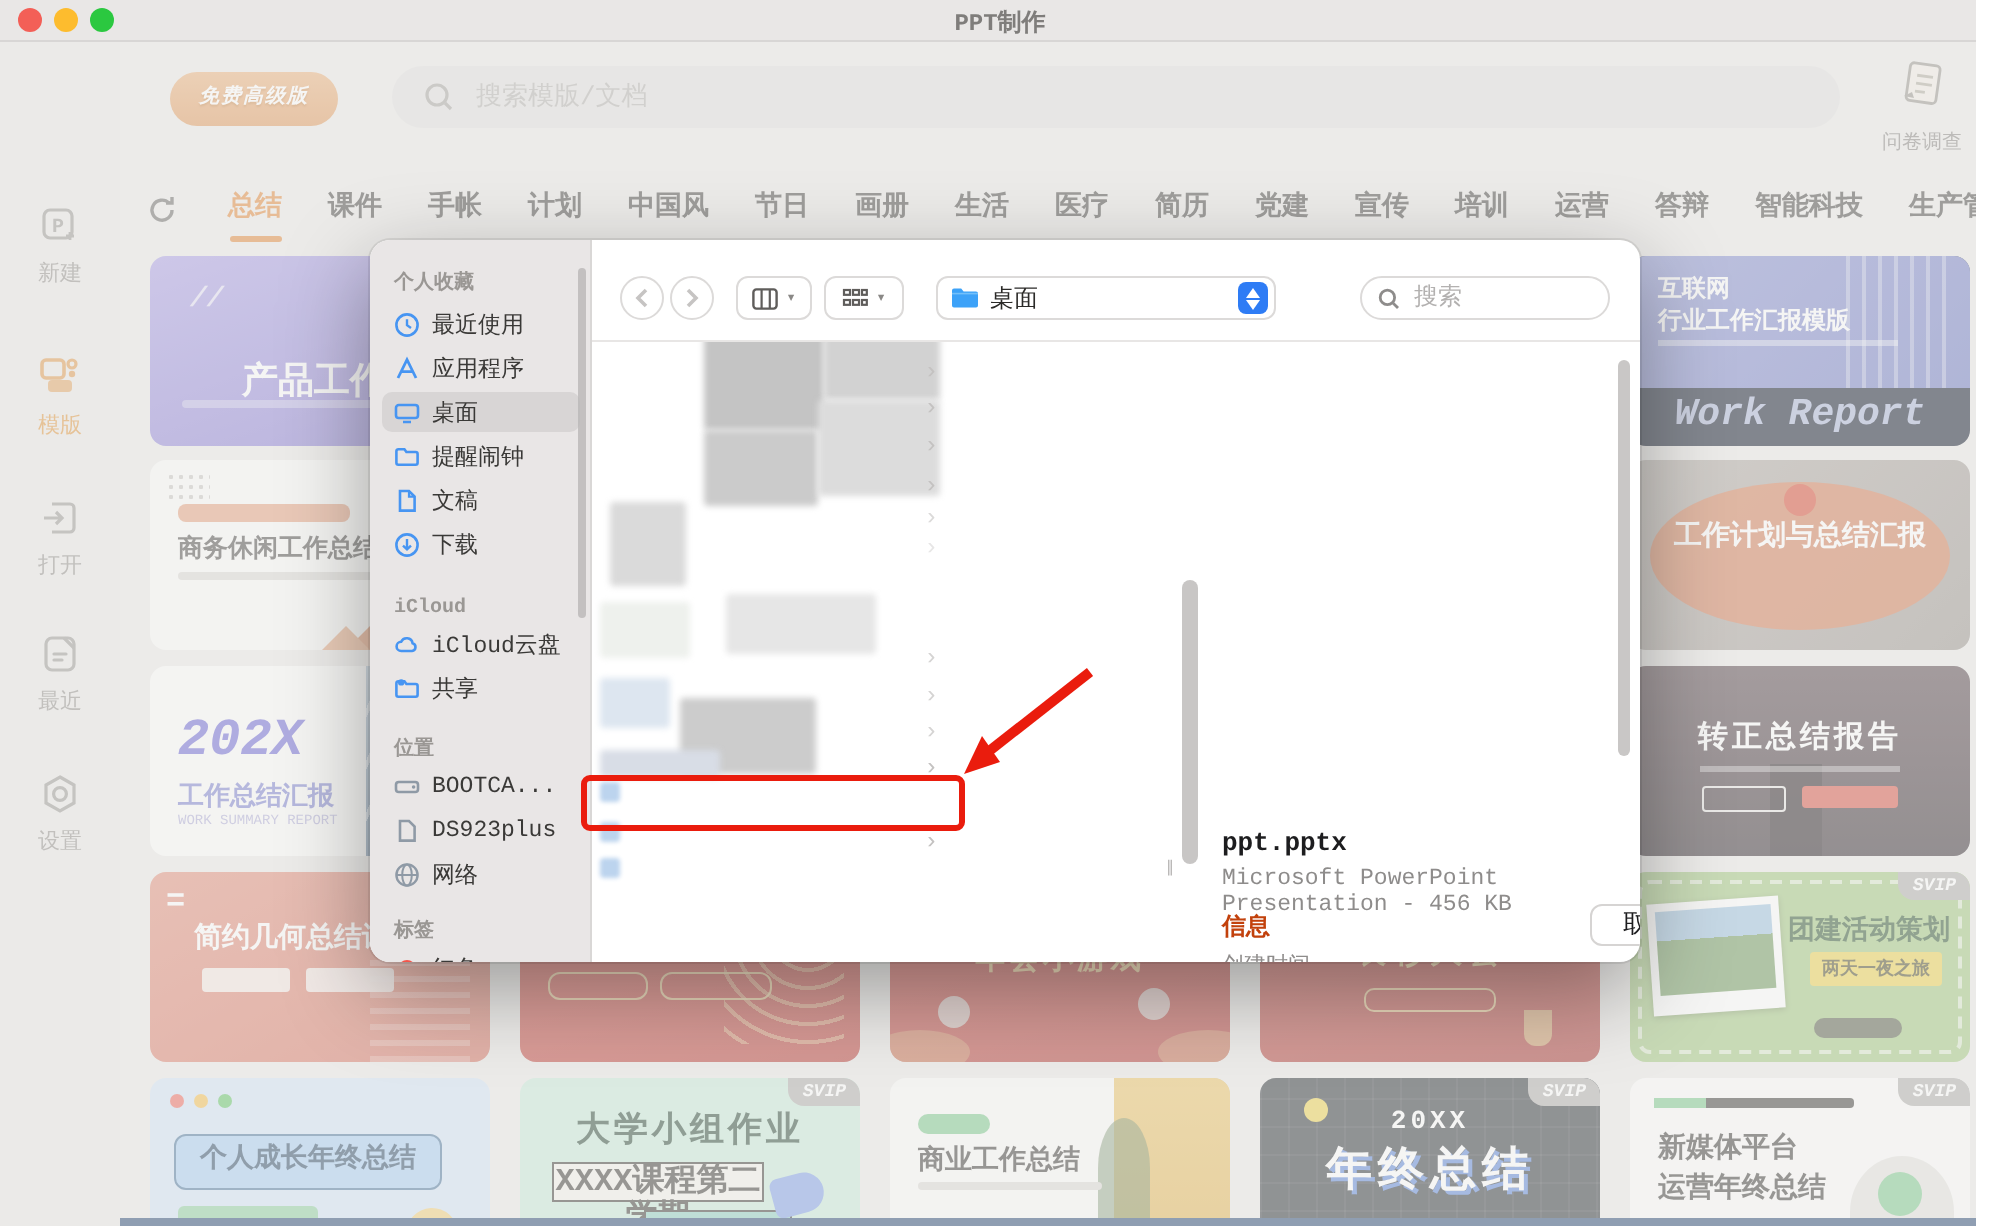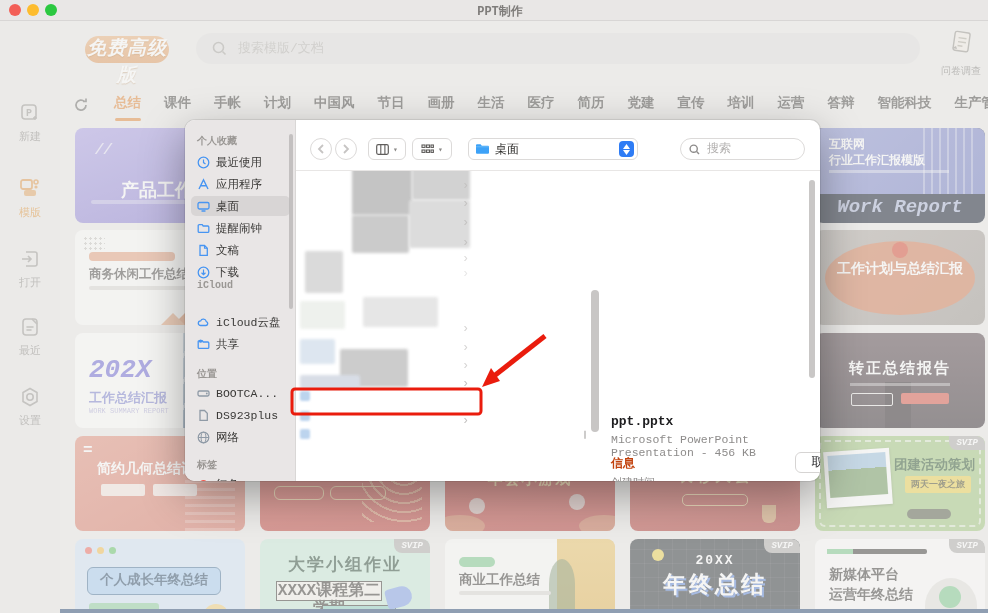--- a/index.html
+++ b/index.html
@@ -19,21 +19,21 @@
   
   .rail{position:absolute;left:0;top:20px;width:60px;height:593px;background:#eae8e7;z-index:2;}
   .rail-item{position:absolute;left:0;width:60px;text-align:center;}
   .rail-item .ric{display:block;margin:0 auto 5px;}
   .rail-item .rlb{font-size:11px;color:#94918d;}
   .rail-item.active .rlb{color:#e0973f;}
 
   
   .badge{position:absolute;left:85px;top:36px;width:84px;height:27px;border-radius:14px;
     background:linear-gradient(180deg,#ecb27e,#e09a5e);color:#fff;font-weight:bold;font-style:italic;
-    font-size:19px;line-height:27px;text-align:center;letter-spacing:1px;z-index:2;
+    font-size:10px;line-height:27px;text-align:center;letter-spacing:1px;z-index:2;
     text-shadow:0 1px 1px rgba(160,90,20,.4);}
   .search-pill{position:absolute;left:196px;top:33px;width:724px;height:31px;border-radius:16px;
     background:#e2e0df;display:flex;align-items:center;padding-left:16px;box-sizing:border-box;z-index:2;}
   .search-pill input{border:none;background:transparent;outline:none;font-size:13px;color:#6b6865;
     width:600px;margin-left:9px;font-family:inherit;}
   .search-pill input::placeholder{color:#b5b2af;}
   .survey{position:absolute;left:933px;top:28px;width:56px;text-align:center;z-index:2;}
   .survey .slb{font-size:10px;color:#8a8784;margin-top:3px;}
 
   
@@ -496,21 +496,21 @@
         <span class="slb">文稿</span>
       </div>
       <div class="sb-item" style="top:142px;">
         <svg class="sic" viewBox="0 0 13 13">
             <circle cx="6.5" cy="6.5" r="5.3" fill="none" stroke="#4795f2" stroke-width="1.3"></circle>
             <path d="M6.5 3.5v5M4.5 6.8l2 1.9 2-1.9" fill="none" stroke="#4795f2" stroke-width="1.2"></path>
           </svg>
         <span class="slb">下载</span>
       </div>
 
-      <div class="sb-head" style="top:160px;">iCloud</div>
+      <div class="sb-head" style="top:179px;">iCloud</div>
       <div class="sb-item" style="top:192px;">
         <svg class="sic" viewBox="0 0 13 13">
             <path d="M3.6 9.5a2.3 2.3 0 010-4.6 3 3 0 015.7.7 2 2 0 01-.3 3.9z" fill="none" stroke="#4795f2" stroke-width="1.3"></path>
           </svg>
         <span class="slb">iCloud云盘</span>
       </div>
       <div class="sb-item" style="top:214px;">
         <svg class="sic" viewBox="0 0 13 13">
             <path d="M1.2 3.6a1 1 0 011-1h3l1 1.4h4.6a1 1 0 011 1v4.4a1 1 0 01-1 1H2.2a1 1 0 01-1-1z" fill="none" stroke="#4795f2" stroke-width="1.3"></path>
             <circle cx="3.6" cy="3.2" r="1.6" fill="#4795f2"></circle>

